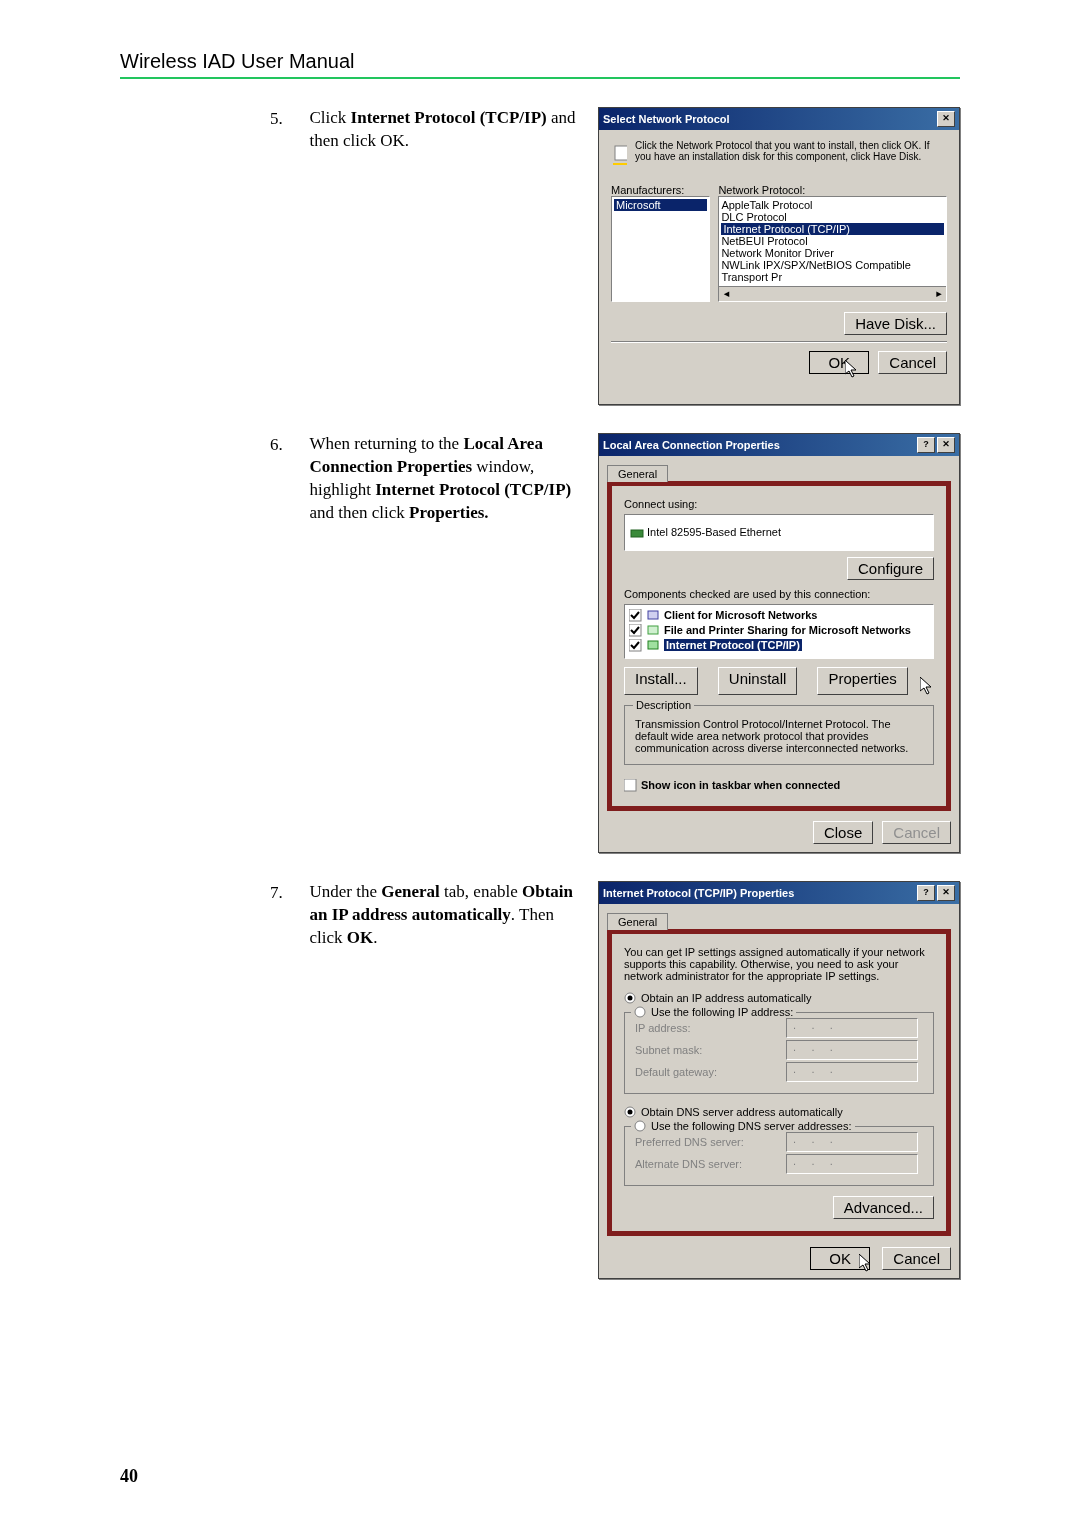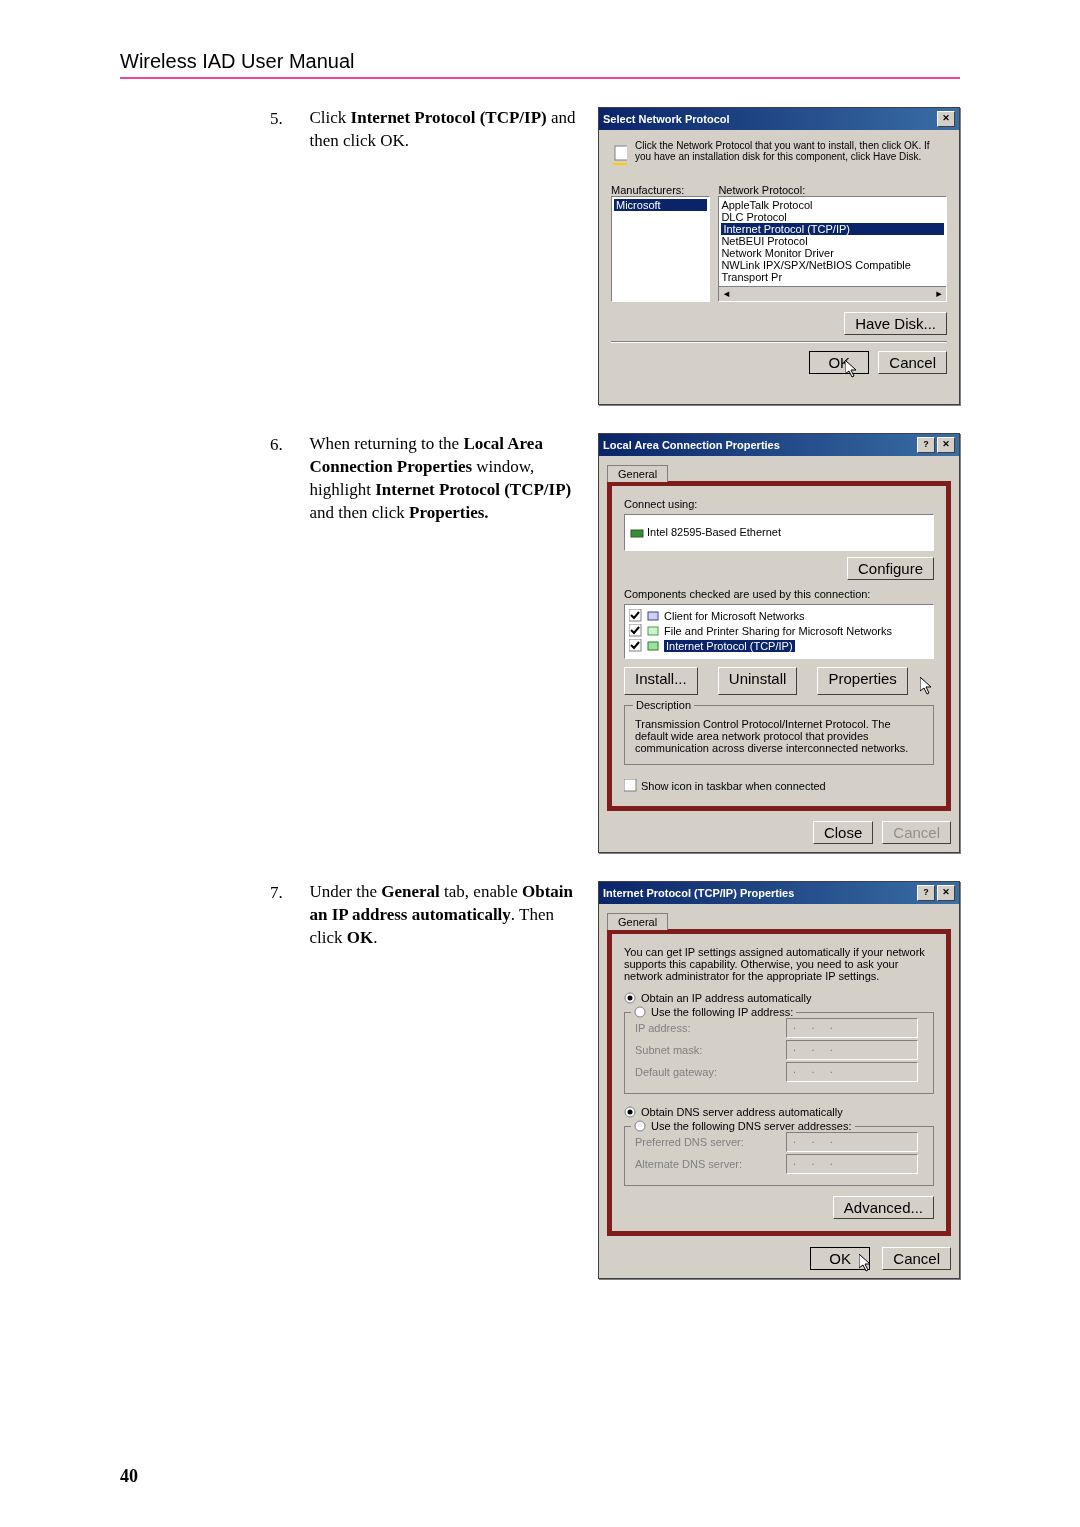--- a/index.html
+++ b/index.html
@@ -1,37 +1,37 @@
 <!DOCTYPE html>
 <html><head>
 <meta charset="utf-8">
 <style>
   body { margin: 0; background: #fff; font-family: "Times New Roman", serif; color: #000; width: 1080px; }
   .page { position: relative; width: 1080px; height: 1527px; padding: 50px 120px 50px 120px; box-sizing: border-box; }
-  .header-title { font-family: Arial, sans-serif; font-size: 20px; padding-bottom: 4px; border-bottom: 2px solid #ec4899; margin-bottom: 28px; }
+  .header-title { font-family: Arial, sans-serif; font-size: 20px; padding-bottom: 4px; border-bottom: 2px solid #22c55e; margin-bottom: 28px; }
   .row { display: flex; align-items: flex-start; margin-bottom: 28px; }
   .num-col { width: 40px; font-size: 17px; padding-top: 2px; margin-left: 150px;}
   .text-col { width: 280px; font-size: 17px; line-height: 1.35; padding-right: 12px; }
   .img-col { flex: 0 0 auto; }
   b { font-weight: bold; }
   .page-num { position: absolute; bottom: 40px; left: 120px; font-weight: bold; font-size: 18px; }
 
   
   .dlg { border: 1px solid #404040; background: #d4d0c8; font-family: Tahoma, Arial, sans-serif; font-size: 11px; color: #000; box-shadow: 1px 1px 0 #808080; }
   .titlebar { background: linear-gradient(to right,#0a246a,#3a6ea5); color: #fff; padding: 3px 4px; display: flex; align-items: center; font-weight: bold; }
   .titlebar .ttl { flex: 1; }
   .titlebtn { width: 16px; height: 14px; background: #d4d0c8; border: 1px solid #fff; border-right-color:#404040; border-bottom-color:#404040; margin-left: 2px; font-size: 9px; line-height: 12px; text-align: center; color:#000; }
   .btn { display:inline-block; background:#d4d0c8; border:1px solid #fff; border-right-color:#404040; border-bottom-color:#404040; padding:2px 10px; font-size:15px; text-align:center; min-width:60px; box-sizing:border-box; }
   .sunken { border:1px solid #808080; border-right-color:#fff; border-bottom-color:#fff; background:#fff; }
   .group { border:1px solid #808080; position:relative; padding:12px 10px 10px; margin:6px 0; }
   .group-legend { position:absolute; top:-7px; left:8px; background:#d4d0c8; padding:0 3px; font-size:11px; }
   .tab { display:inline-block; border:1px solid #808080; border-bottom:0; background:#d4d0c8; padding:2px 10px; font-size:11px; position:relative; top:1px; }
   .tabbody { border:5px solid #7f1d1d; padding:12px 12px; background:#d4d0c8; }
   .listsel { background:#0a246a; color:#fff; padding:0 2px; }
-  .chk { display:inline-flex; align-items:flex-end; }
+  .chk { display:inline-flex; align-items:flex-start;font-weight:bold; }
   .chk svg { margin-right:4px; }
   .radio { display:inline-flex; align-items:center; }
   .radio svg { margin-right:5px; }
   .dim { color:#808080; }
   .octet { display:inline-block; width:130px; height:18px; background:#fff; border:1px solid #808080; border-right-color:#fff; border-bottom-color:#fff; }
   .octet.dim { background:#d4d0c8; }
   .listcol { display:inline-block; vertical-align:top; }
   .hr { border-top:1px solid #808080; border-bottom:1px solid #fff; height:0; margin:6px 0; }
 </style>
 </head>

